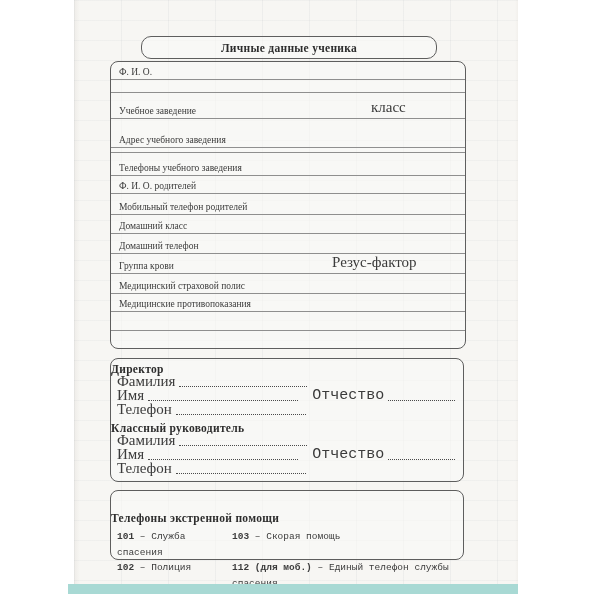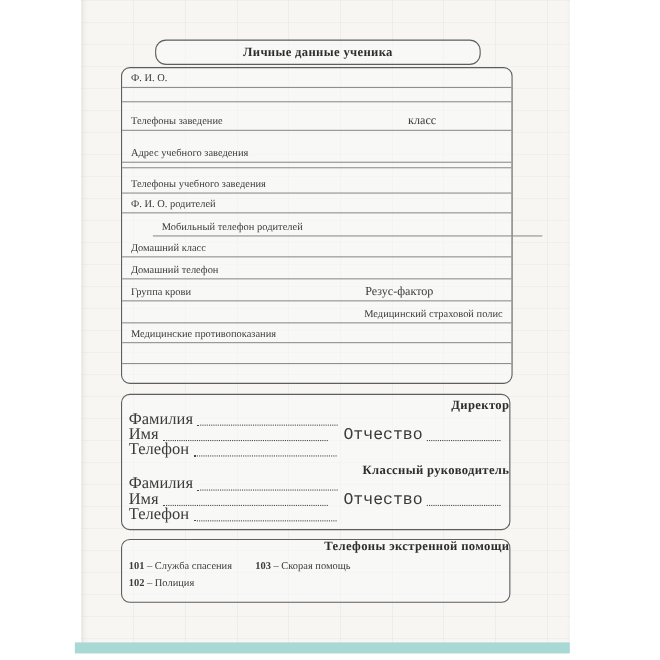--- a/index.html
+++ b/index.html
@@ -30,82 +30,82 @@
   }
   .hdr{font-weight:bold;font-size:11.5px;color:#2d2d2d;letter-spacing:.3px;}
   .main-box{left:36px;top:61px;width:354px;height:286px;}
   .frow{
     position:absolute;left:0;width:100%;box-sizing:border-box;
     border-bottom:1px solid #8f8f8f;
     display:flex;align-items:flex-end;
     padding:0 8px 2px 8px;font-size:9.5px;
   }
   .frow.last{border-bottom:none;}
-  .rlabel{position:absolute;bottom:2px;font-size:11px;}
+  .rlabel{position:absolute;bottom:2px;font-size:15px;}
   .director-box{left:36px;top:358px;width:354px;height:124px;padding-top:3px;box-sizing:border-box;}
-  .sec-hdr{text-align:right;line-height:14px;}
+  .sec-hdr{text-align:left;line-height:14px;}
   .prow{
     display:flex;align-items:flex-end;margin:0 8px 0 6px;height:14px;font-size:15px;
   }
   .lead{border-bottom:1.6px dotted #4a4a4a;margin:0 0 3px 4px;}
   .lead.fixed-a{width:128px;}
   .lead.fixed-b{width:150px;}
   .lead.fixed-c{width:130px;}
   .lead.fill{flex:1;}
   .mid-label{margin-left:14px;font-family:Liberation Mono, monospace;}
-  .emergency-box{left:36px;top:490px;width:354px;height:58px;padding-top:0;box-sizing:border-box;}
+  .emergency-box{left:36px;top:490px;width:354px;height:70px;padding-top:21px;box-sizing:border-box;}
   .e-rows{margin:4px 6px 0 6px;}
-  .e-row{display:grid;grid-template-columns:115px auto;line-height:15.5px;font-size:9.5px;}
+  .e-row{display:grid;grid-template-columns:115px auto;line-height:15.5px;font-size:9.5px;font-family:Liberation Mono, monospace;}
   .e-num{font-weight:bold;}
   .accent-strip{
     position:absolute;left:-6px;right:0;top:584px;height:10px;
   }
 </style>
 </head>
 <body>
 
 <div class="page">
 
   <div class="box title-box">
     <span class="hdr">Личные данные ученика</span>
   </div>
 
   <div class="box main-box">
     <div class="frow" style="top:0;height:18px;">
       <span>Ф. И. О.</span>
     </div>
     <div class="frow" style="top:18px;height:13px;"></div>
     <div class="frow" style="top:31px;height:26px;">
-      <span>Телефоны заведение</span>
+      <span>Учебное заведение</span>
       <span class="rlabel" style="left:260px;">класс</span>
     </div>
     <div class="frow" style="top:57px;height:19px;margin-top:10px;">
       <span>Адрес учебного заведения</span>
     </div>
     <div class="frow" style="top:76px;height:15px;"></div>
     <div class="frow" style="top:91px;height:23px;">
       <span>Телефоны учебного заведения</span>
     </div>
     <div class="frow" style="top:114px;height:18px;">
       <span>Ф. И. О. родителей</span>
     </div>
-    <div class="frow" style="top:132px;height:21px;margin-left:28px;">
+    <div class="frow" style="top:132px;height:21px;">
       <span>Мобильный телефон родителей</span>
     </div>
     <div class="frow" style="top:153px;height:19px;">
       <span>Домашний класс</span>
     </div>
     <div class="frow" style="top:172px;height:20px;">
       <span>Домашний телефон</span>
     </div>
     <div class="frow" style="top:192px;height:20px;text-align:right;">
       <span>Группа крови</span>
       <span class="rlabel" style="left:221px;">Резус-фактор</span>
     </div>
-    <div class="frow" style="top:212px;height:20px;justify-content:flex-end;">
+    <div class="frow" style="top:212px;height:20px;">
       <span>Медицинский страховой полис</span>
     </div>
     <div class="frow" style="top:232px;height:18px;">
       <span>Медицинские противопоказания</span>
     </div>
     <div class="frow" style="top:250px;height:19px;"></div>
     <div class="frow last" style="top:269px;height:17px;"></div>
   </div>
 
   <div class="box director-box">
@@ -152,18 +152,22 @@
         <div>
           <span class="e-num">103</span>
           <span>– Скорая помощь</span>
         </div>
       </div>
       <div class="e-row">
         <div>
           <span class="e-num">102</span>
           <span>– Полиция</span>
         </div>
+        <div>
+          <span class="e-num">112 (для моб.)</span>
+          <span>– Единый телефон службы спасения</span>
+        </div>
       </div>
     </div>
   </div>
 
   <div class="accent-strip" style="background: rgb(168, 217, 212);"></div>
 </div>
 
 </body></html>

